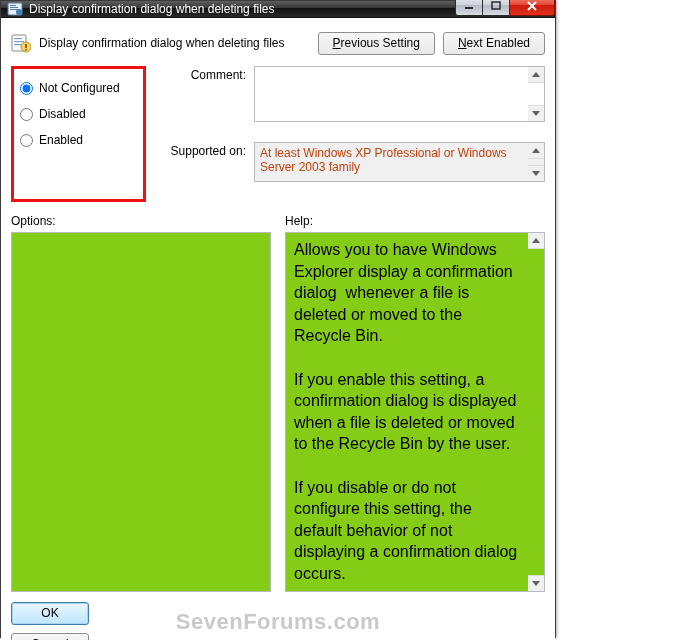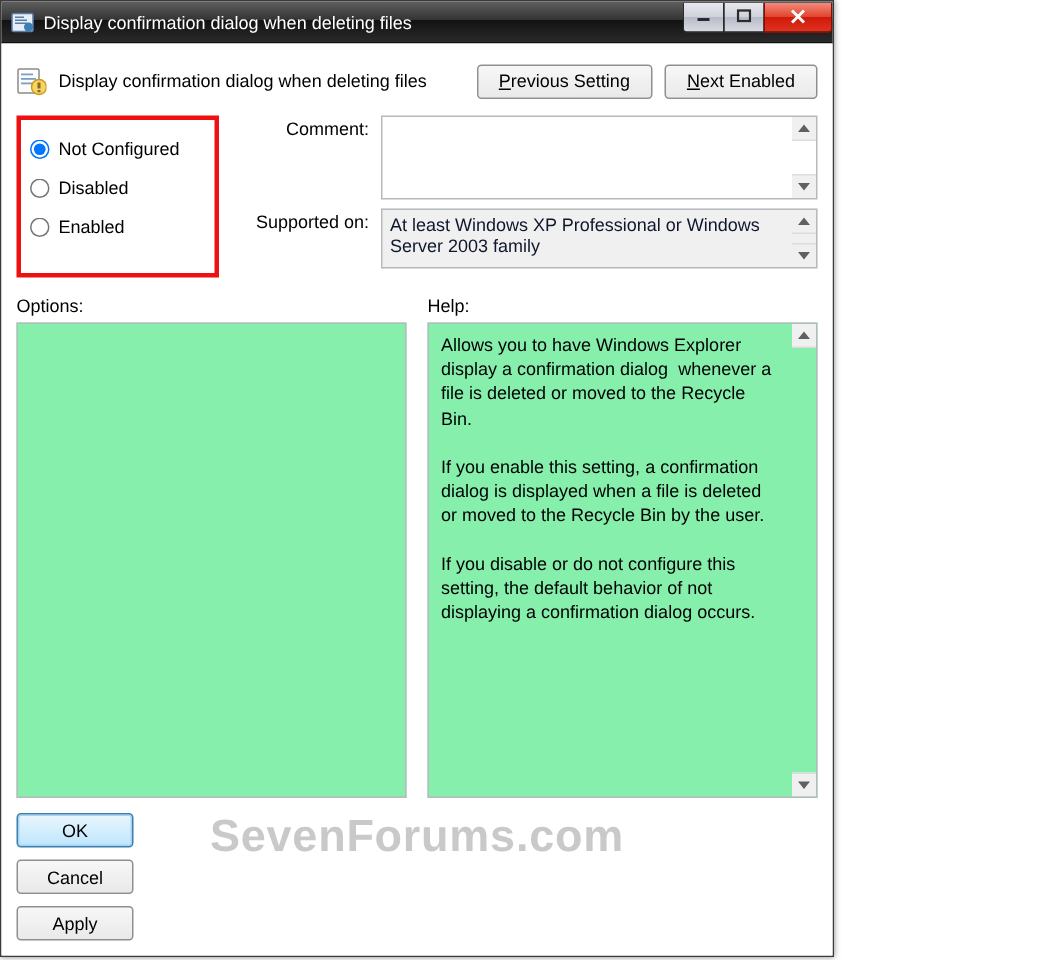--- a/index.html
+++ b/index.html
@@ -124,39 +124,39 @@
   }
   .radio-row input { margin:0; }
   .rightcol {
     flex:1;
     display:flex;
     flex-direction:column;
   }
   .fieldrow {
     display:flex;
     gap:8px;
-    margin-bottom:6px;
+    margin-bottom:20px;
   }
   .fieldrow .lbl {
     width:90px;
     text-align:right;
     padding-top:2px;
   }
   .txtbox {
     flex:1;
     border:1px solid #b6b9bd;
     background:#fff;
     position:relative;
     font-size:12px;
     padding:3px 16px 3px 5px;
     color:#000;
     overflow:hidden;
   }
   .comment-box { height:56px; }
-  .supported-box { height:40px; background:#f0f0f0; color:#0f172a;}
+  .supported-box { height:40px; background:#f0f0f0; color:#c2410c;}
   .scrollarrow {
     position:absolute; right:0; width:16px; height:16px;
     display:flex; align-items:center; justify-content:center;
     background:#f0f0f0;
   }
   .scrollarrow.up { top:0; border-bottom:1px solid #dcdcdc;}
   .scrollarrow.dn { bottom:0; border-top:1px solid #dcdcdc;}
   .tri-up { width:0;height:0;border-left:4px solid transparent;border-right:4px solid transparent;border-bottom:5px solid #606060;}
   .tri-dn { width:0;height:0;border-left:4px solid transparent;border-right:4px solid transparent;border-top:5px solid #606060;}
   
@@ -165,44 +165,44 @@
     gap:14px;
     margin-top:12px;
     flex:1;
     min-height:0;
   }
   .col { flex:1; display:flex; flex-direction:column; min-height:0;}
   .col .clabel { margin-bottom:4px; }
   .panel {
     flex:1;
     border:1px solid #b6b9bd;
-    background:#86efac;
+    background:#84cc16;
     position:relative;
     padding:6px 24px 6px 8px;
-    font-size:12px;
+    font-size:16px;
     line-height:1.35;
     overflow:hidden;
   }
   .panel .scrollarrow { background:#f0f0f0;}
   
   .footer {
     display:flex;
     justify-content:flex-end;
     gap:8px;
     padding-top:10px;
     flex-direction:column;
   }
   .footer .btn7 { width:78px; padding:0; }
   
   .wm {
     position:absolute;
     left:0; right:0;
     bottom:62px;
     text-align:center;
-    font-size:30px;
+    font-size:22px;
     font-weight:bold;
     color: rgba(100,100,100,0.35);
     letter-spacing:0.5px;
     pointer-events:none;
     font-family: Arial, sans-serif;
   }
 </style>
 </head>
 <body>
 

